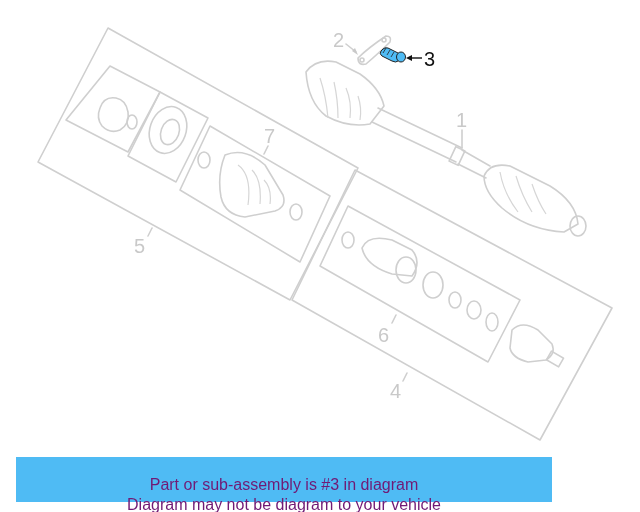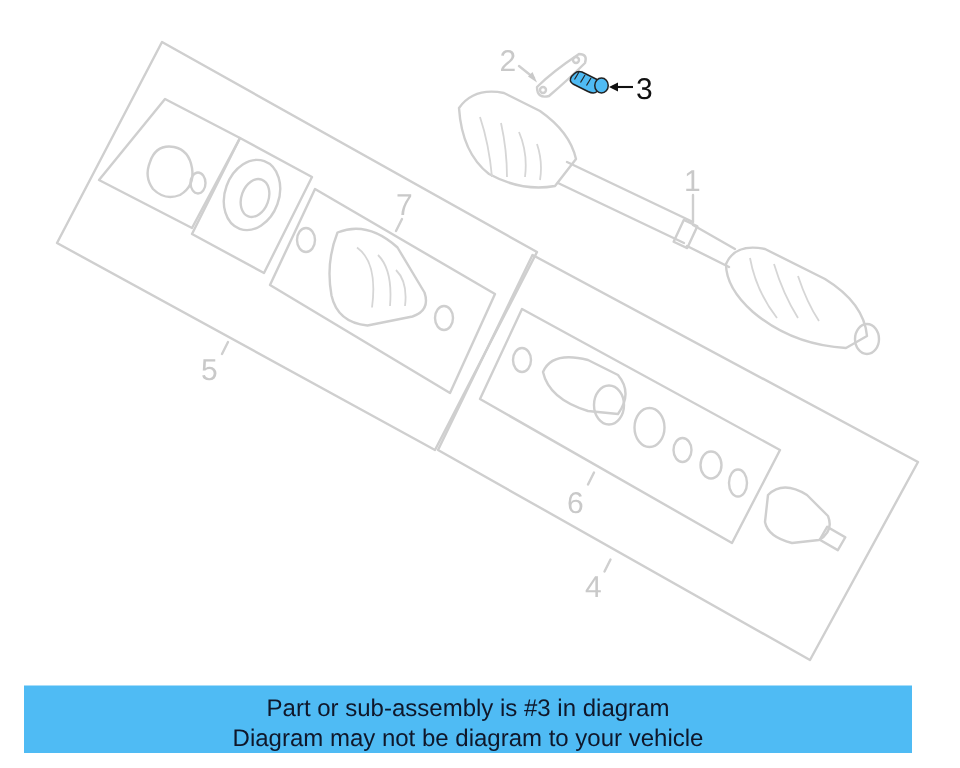--- a/index.html
+++ b/index.html
@@ -3,23 +3,23 @@
 <meta charset="utf-8">
 <style>
   html, body { margin: 0; padding: 0; background: #ffffff; }
   body { width: 640px; height: 512px; position: relative; overflow: hidden; font-family: "Liberation Sans", sans-serif; }
   #diagram { position: absolute; left: 0; top: 0; width: 640px; height: 512px; }
   .ln { fill: none; stroke: #cfcfcf; stroke-width: 1.6; stroke-linejoin: round; stroke-linecap: round; }
   .ln2 { fill: none; stroke: #d6d6d6; stroke-width: 1.2; }
   .callout { font-family: "Liberation Sans", sans-serif; font-size: 20px; fill: #c9c9c9; }
   .callout-active { font-family: "Liberation Sans", sans-serif; font-size: 20px; fill: #111111; }
   #info-banner {
-    position: absolute; left: 16px; top: 457px; width: 592px; height: 45px;
-    background: #4fbbf4; color: #0f172a; text-align: center;
-    font-size: 16px; line-height: 20px; padding-top: 6px; box-sizing: border-box;
+    position: absolute; left: 16px; top: 457px; width: 536px; height: 45px;
+    background: #4fbbf4; color: #701a75; text-align: center;
+    font-size: 16px; line-height: 20px; padding-top: 18px; box-sizing: border-box;
   }
   #info-banner div { white-space: nowrap; }
 </style>
 </head>
 <body>
 
 <svg id="diagram" viewBox="0 0 640 512" xmlns="http://www.w3.org/2000/svg">
 
   <g>
     <polygon class="ln" points="108,28 358,168 290,300 38,162"></polygon>

